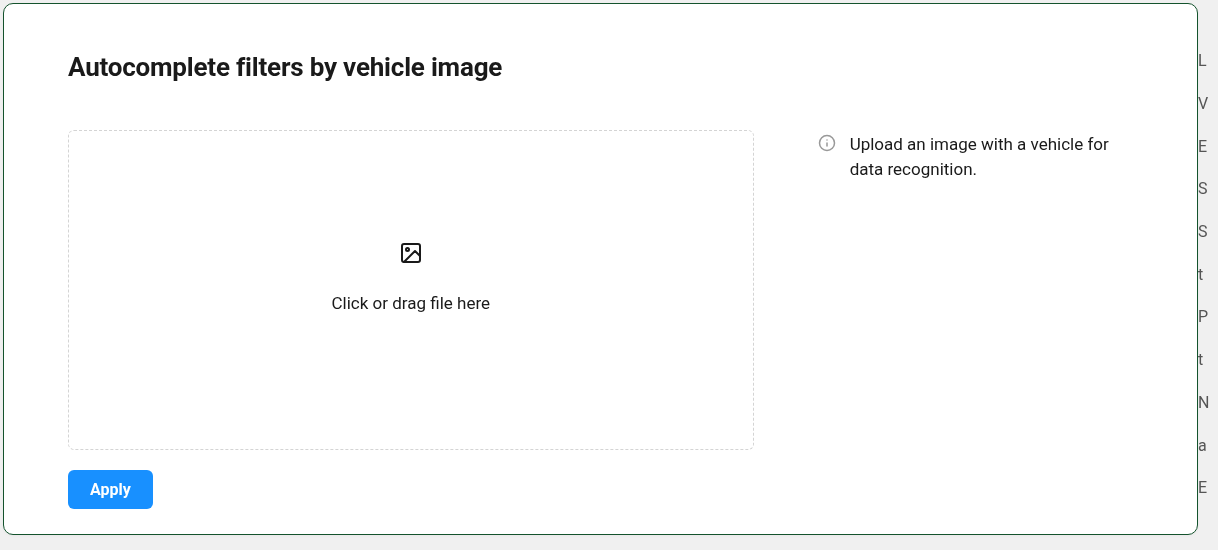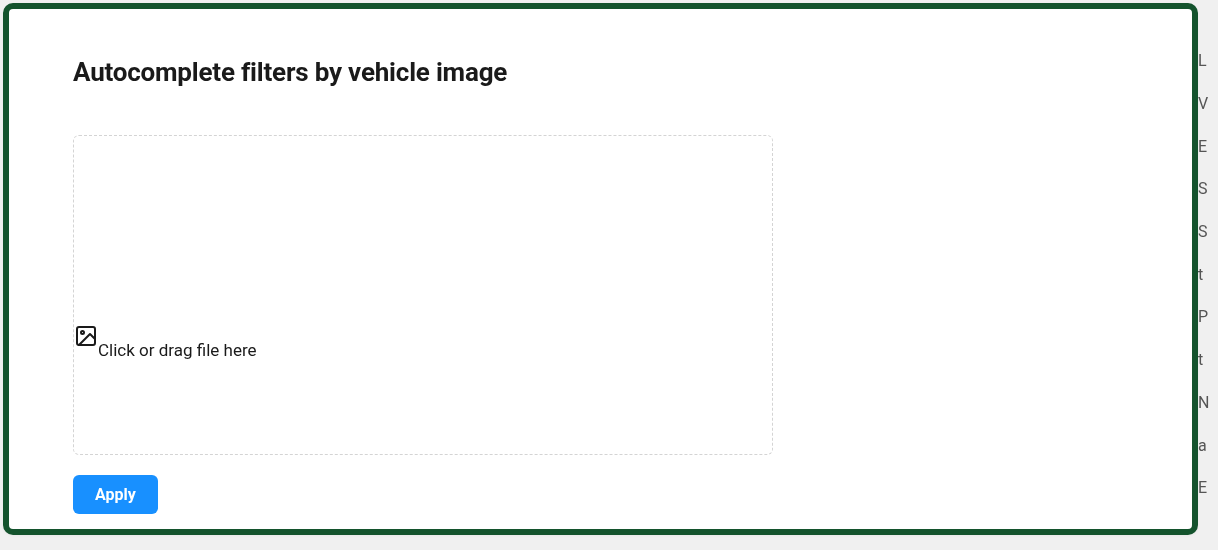--- a/index.html
+++ b/index.html
@@ -40,21 +40,21 @@
     }
     
     .modal {
       position: absolute;
       top: 3px;
       left: 3px;
       right: 20px;
       bottom: 15px;
       background: #ffffff;
       border-radius: 10px;
-      border: 6px solid #14532d;
+      border: 1px solid #14532d;
       padding: 48px 64px 40px 64px;
       display: flex;
       flex-direction: column;
       box-shadow: 0 1px 3px rgba(0,0,0,0.04);
     }
     
     .modal-title {
       font-size: 26px;
       font-weight: 700;
       color: #1a1a1a;
@@ -67,21 +67,21 @@
       gap: 64px;
       flex: 1;
     }
     
     .dropzone {
       width: 700px;
       height: 320px;
       border: 1px dashed #d4d4d4;
       border-radius: 6px;
       display: flex;
-      flex-direction: row;
+      flex-direction: column;
       align-items: center;
       justify-content: flex-start;
       padding-top: 110px;
       cursor: pointer;
       background: #ffffff;
     }
     
     .dropzone-icon {
       width: 24px;
       height: 24px;
@@ -158,18 +158,28 @@
       <span class="dropzone-icon">
         <svg viewBox="0 0 24 24" fill="none" stroke="currentColor" stroke-width="2" stroke-linecap="round" stroke-linejoin="round">
           <rect x="3" y="3" width="18" height="18" rx="2" ry="2"></rect>
           <circle cx="8.5" cy="8.5" r="1.5"></circle>
           <polyline points="21 15 16 10 5 21"></polyline>
         </svg>
       </span>
       <span class="dropzone-text">Click or drag file here</span>
     </div>
 
+    <div class="info-section">
+      <span class="info-icon">
+        <svg viewBox="0 0 24 24" fill="none" stroke="currentColor" stroke-width="2" stroke-linecap="round" stroke-linejoin="round">
+          <circle cx="12" cy="12" r="10"></circle>
+          <line x1="12" y1="16" x2="12" y2="12"></line>
+          <line x1="12" y1="8" x2="12.01" y2="8"></line>
+        </svg>
+      </span>
+      <span class="info-text">Upload an image with a vehicle for data recognition.</span>
+    </div>
   </div>
 
   <div class="footer">
     <button class="apply-button">Apply</button>
   </div>
 </div>
 
 </body></html>

